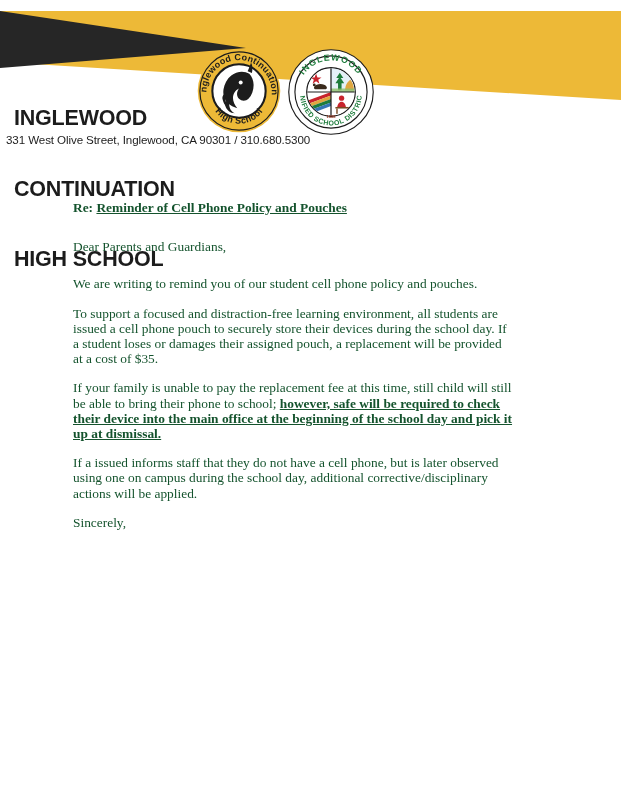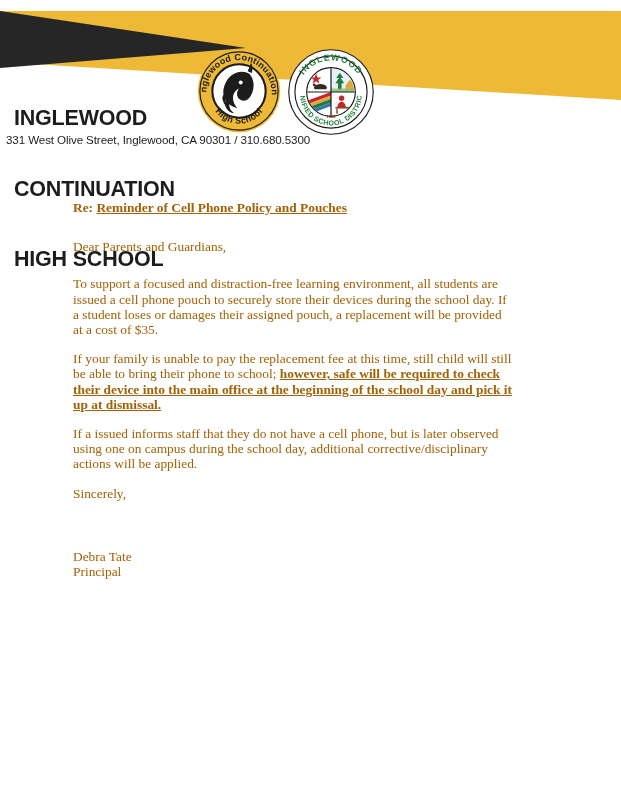--- a/index.html
+++ b/index.html
@@ -70,21 +70,21 @@
   .logo-district { left: 287px; top: 48px; width: 88px; height: 88px; }
 
   
   .letter-body {
     position: absolute;
     left: 73px;
     top: 200px;
     width: 441px;
     font-size: 13.4px;
     line-height: 15.2px;
-    color: #a16207;
+    color: #14532d;
     text-align: left;
   }
   .letter-body p {
     margin: 0 0 14px 0;
   }
   .re-line {
     font-weight: bold;
     margin-bottom: 24px !important;
   }
   .re-line .re-label { font-weight: bold; }
@@ -206,30 +206,27 @@
 
   <div class="letter-body">
 
     <p class="re-line">
       <span class="re-label">Re:</span>
       <span class="re-title">Reminder of Cell Phone Policy and Pouches</span>
     </p>
 
     <p class="salutation">Dear Parents and Guardians,</p>
 
+    <p>We are writing to remind you of our student cell phone policy and pouches.</p>
 
     <p>To support a focused and distraction-free learning environment, all students are issued a cell phone pouch to securely store their devices during the school day.  If a student loses or damages their assigned pouch, a replacement will be provided at a cost of $35.</p>
 
     <p><span>If your family is unable to pay the replacement fee at this time, still child will still be able to bring their phone to school; </span><span class="bold-underline">however, safe will be required to check their device into the main office at the beginning of the school day and pick it up at dismissal.</span></p>
 
     <p>If a issued informs staff that they do not have a cell phone, but is later observed using one on campus during the school day, additional corrective/disciplinary actions will be applied.</p>
 
 
 
     <p class="closing-sincerely">Sincerely,</p>
 
-    <p class="signature-block">
-      <span>Debra Tate</span>
-      <span>Principal</span>
-    </p>
   </div>
 
 </div>
 
 </body></html>

